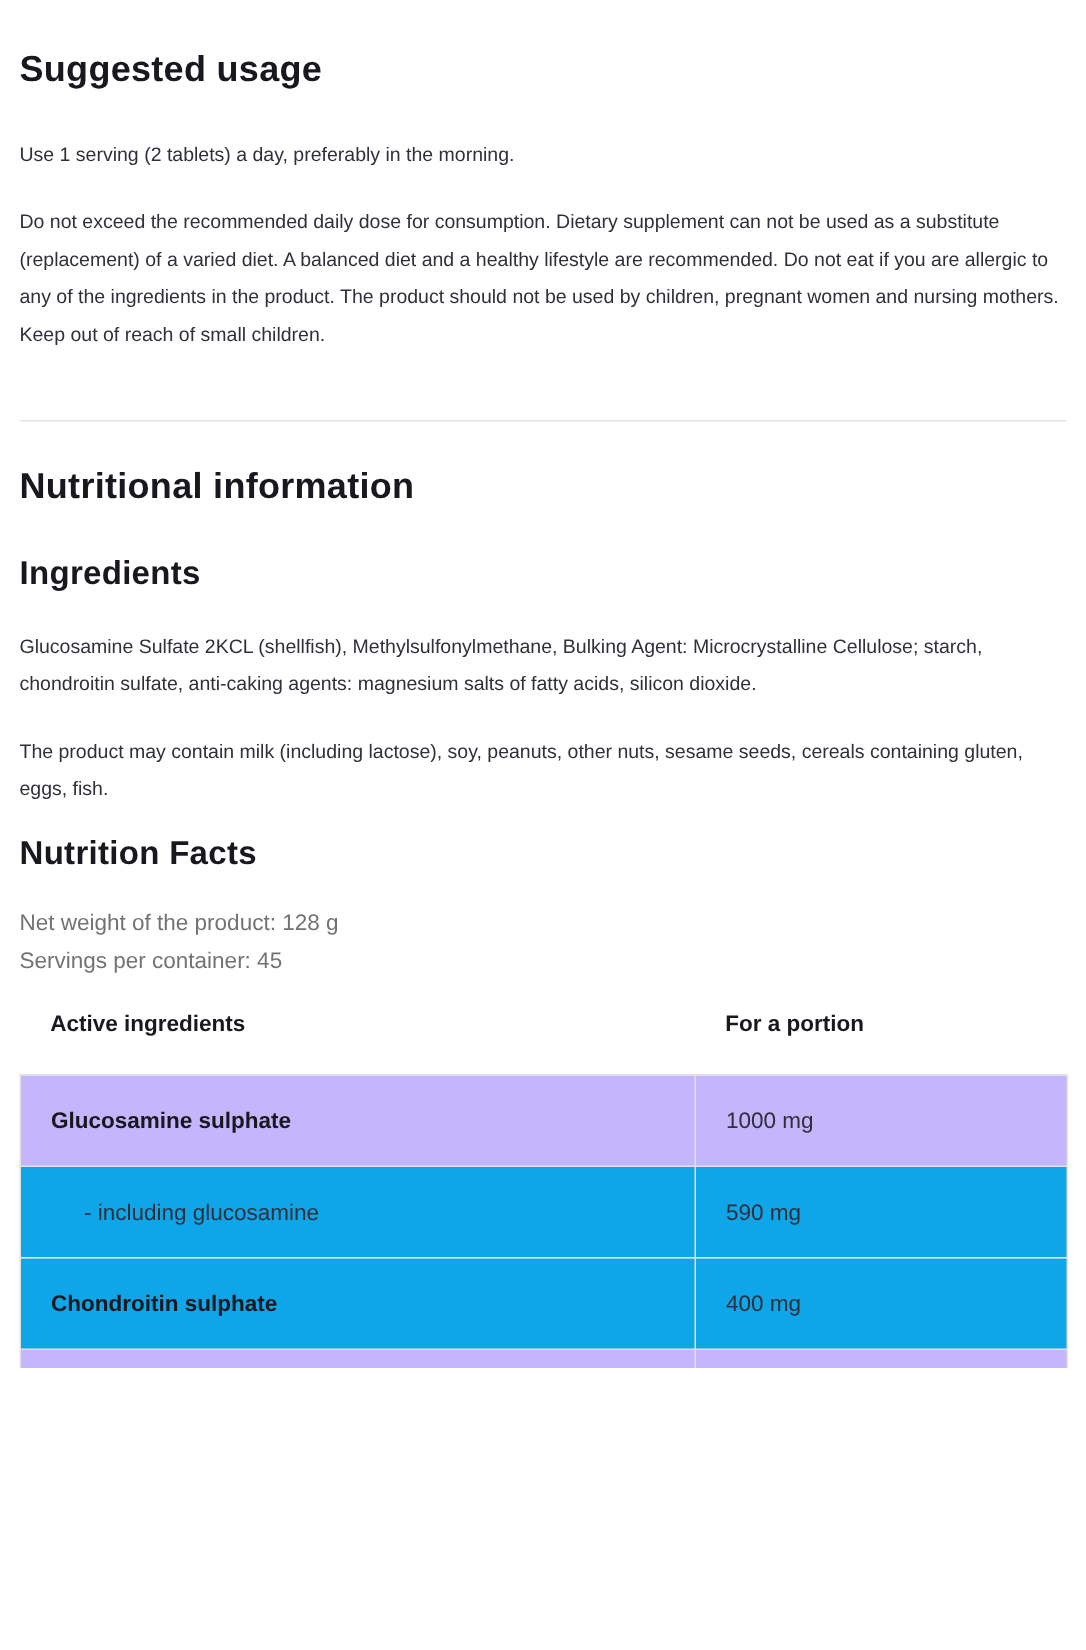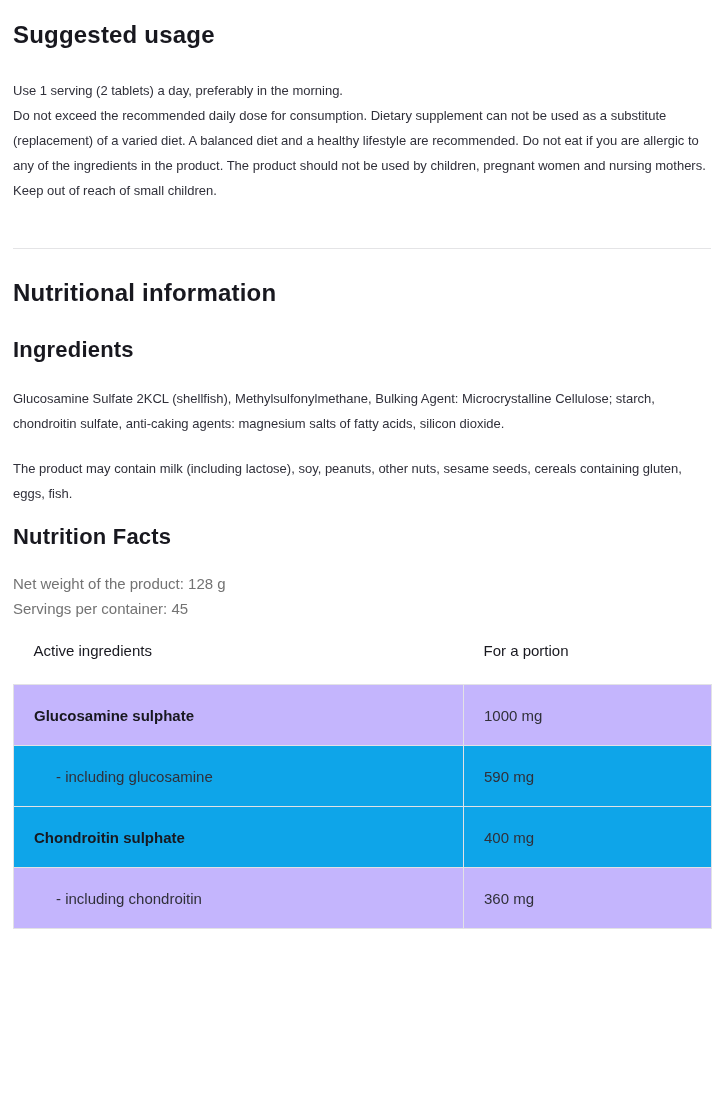--- a/index.html
+++ b/index.html
@@ -4,22 +4,22 @@
 <style>
   * { margin: 0; padding: 0; box-sizing: border-box; }
   html, body {
     background: #ffffff;
     width: 724px;
     font-family: "Liberation Sans", sans-serif;
     color: #30303a;
   }
   .page {
     width: 724px;
-    height: 1100px;
-    padding: 0 13px;
+    height: 912px;
+    padding: 12px 13px;
     overflow: hidden;
   }
   h2.section-title {
     font-size: 24px;
     line-height: 34px;
     font-weight: 700;
     color: #18181f;
     letter-spacing: 0.2px;
   }
   h3.sub-title {
@@ -29,21 +29,21 @@
     color: #18181f;
     letter-spacing: 0.2px;
   }
   p.body-text {
     font-size: 13px;
     line-height: 25px;
     color: #30303a;
   }
   .usage-title { margin-top: 18px; }
   .usage-p1 { margin-top: 26px; }
-  .usage-p2 { }
+  .usage-p2 { margin-top: 20px; }
   .divider {
     border: none;
     border-top: 1px solid #e4e4e6;
     margin-top: 45px;
     width: 100%;
   }
   .nutri-title { margin-top: 27px; }
   .ingredients-title { margin-top: 24px; }
   .ingredients-p1 { margin-top: 21px; }
   .ingredients-p2 { margin-top: 20px; }
@@ -57,21 +57,21 @@
   table.nutrition-table {
     margin-top: 11px;
     width: 100%;
     border-collapse: collapse;
     table-layout: fixed;
   }
   .nutrition-table col.col-name  { width: 450px; }
   .nutrition-table col.col-value { width: 248px; }
   .nutrition-table thead th {
     font-size: 15px;
-    font-weight: 400;
+    font-weight: 700;
     color: #18181f;
     text-align: left;
     padding: 10px 20px 25px 20px;
     border: none;
   }
   .nutrition-table tbody td {
     border: 1px solid #e2e2e5;
     height: 61px;
     vertical-align: middle;
     font-size: 15px;

